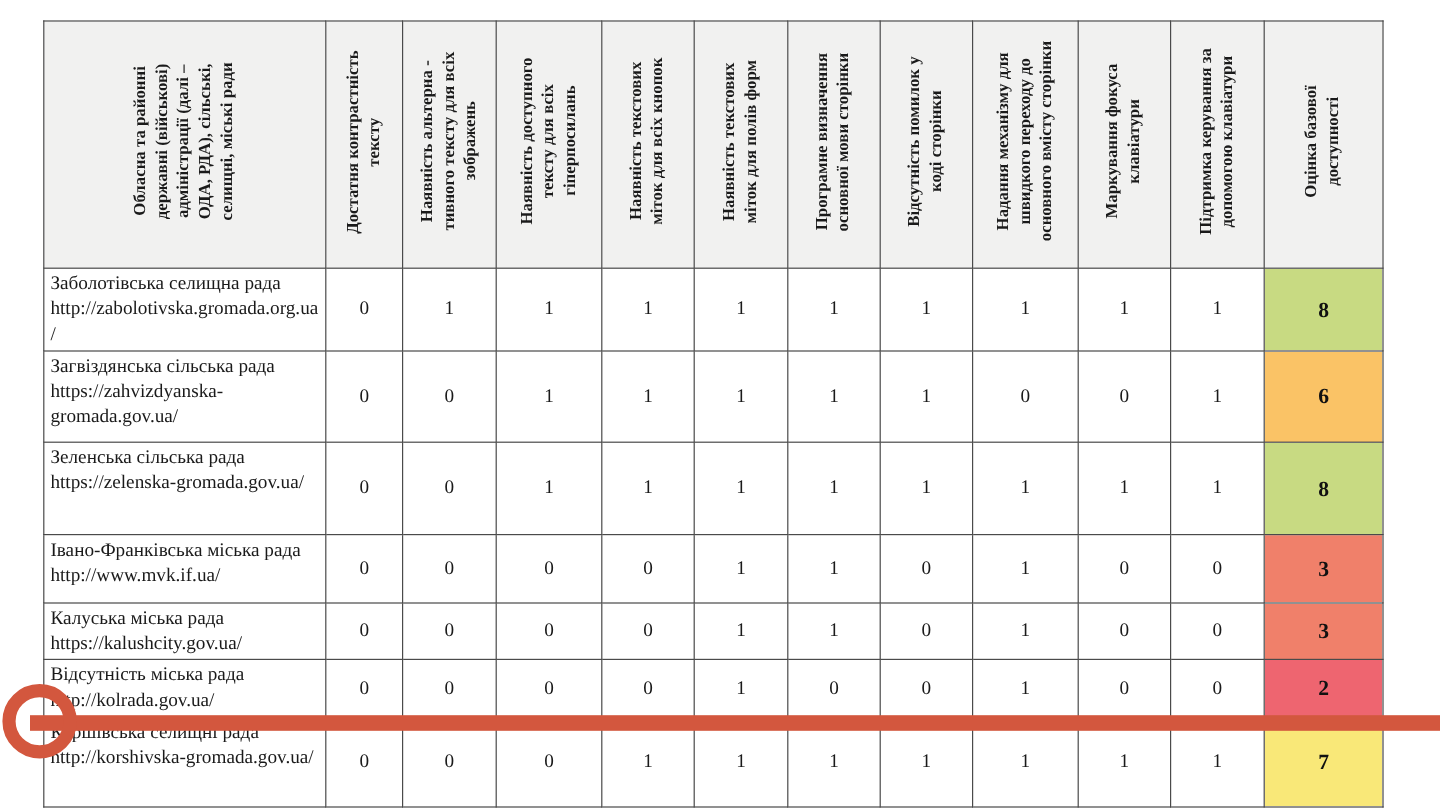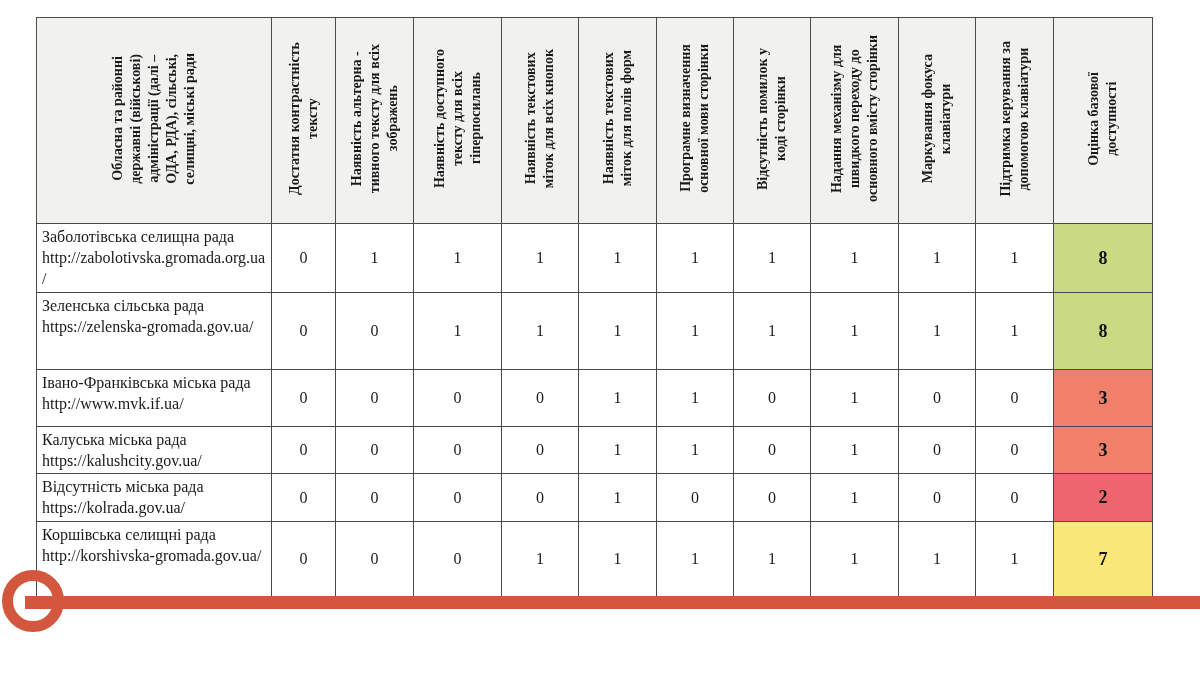--- a/index.html
+++ b/index.html
@@ -106,20 +106,34 @@
           <td class="val">1</td>
           <td class="val">1</td>
           <td class="val">1</td>
           <td class="val">1</td>
           <td class="val">1</td>
           <td class="val">1</td>
           <td class="val">1</td>
           <td class="val">1</td>
           <td class="score" style="background: rgb(200, 218, 130);">8</td>
         </tr>
+        <tr style="height: 76px;">
+          <td class="name"><span>Загвіздянська сільська рада</span> <span>https://zahvizdyanska-gromada.gov.ua/</span></td>
+          <td class="val">0</td>
+          <td class="val">0</td>
+          <td class="val">1</td>
+          <td class="val">1</td>
+          <td class="val">1</td>
+          <td class="val">1</td>
+          <td class="val">1</td>
+          <td class="val">0</td>
+          <td class="val">0</td>
+          <td class="val">1</td>
+          <td class="score" style="background: rgb(250, 195, 102);">6</td>
+        </tr>
         <tr style="height: 77px;">
           <td class="name"><span>Зеленська сільська рада</span> <span>https://zelenska-gromada.gov.ua/</span></td>
           <td class="val">0</td>
           <td class="val">0</td>
           <td class="val">1</td>
           <td class="val">1</td>
           <td class="val">1</td>
           <td class="val">1</td>
           <td class="val">1</td>
           <td class="val">1</td>
@@ -149,21 +163,21 @@
           <td class="val">0</td>
           <td class="val">1</td>
           <td class="val">1</td>
           <td class="val">0</td>
           <td class="val">1</td>
           <td class="val">0</td>
           <td class="val">0</td>
           <td class="score" style="background: rgb(240, 128, 106);">3</td>
         </tr>
         <tr style="height: 48px;">
-          <td class="name"><span>Відсутність міська рада</span> <span>https://kolrada.gov.ua/</span></td>
+          <td class="name"><span>Відсутність міська рада</span> <span>http://kolrada.gov.ua/</span></td>
           <td class="val">0</td>
           <td class="val">0</td>
           <td class="val">0</td>
           <td class="val">0</td>
           <td class="val">1</td>
           <td class="val">0</td>
           <td class="val">0</td>
           <td class="val">1</td>
           <td class="val">0</td>
           <td class="val">0</td>

